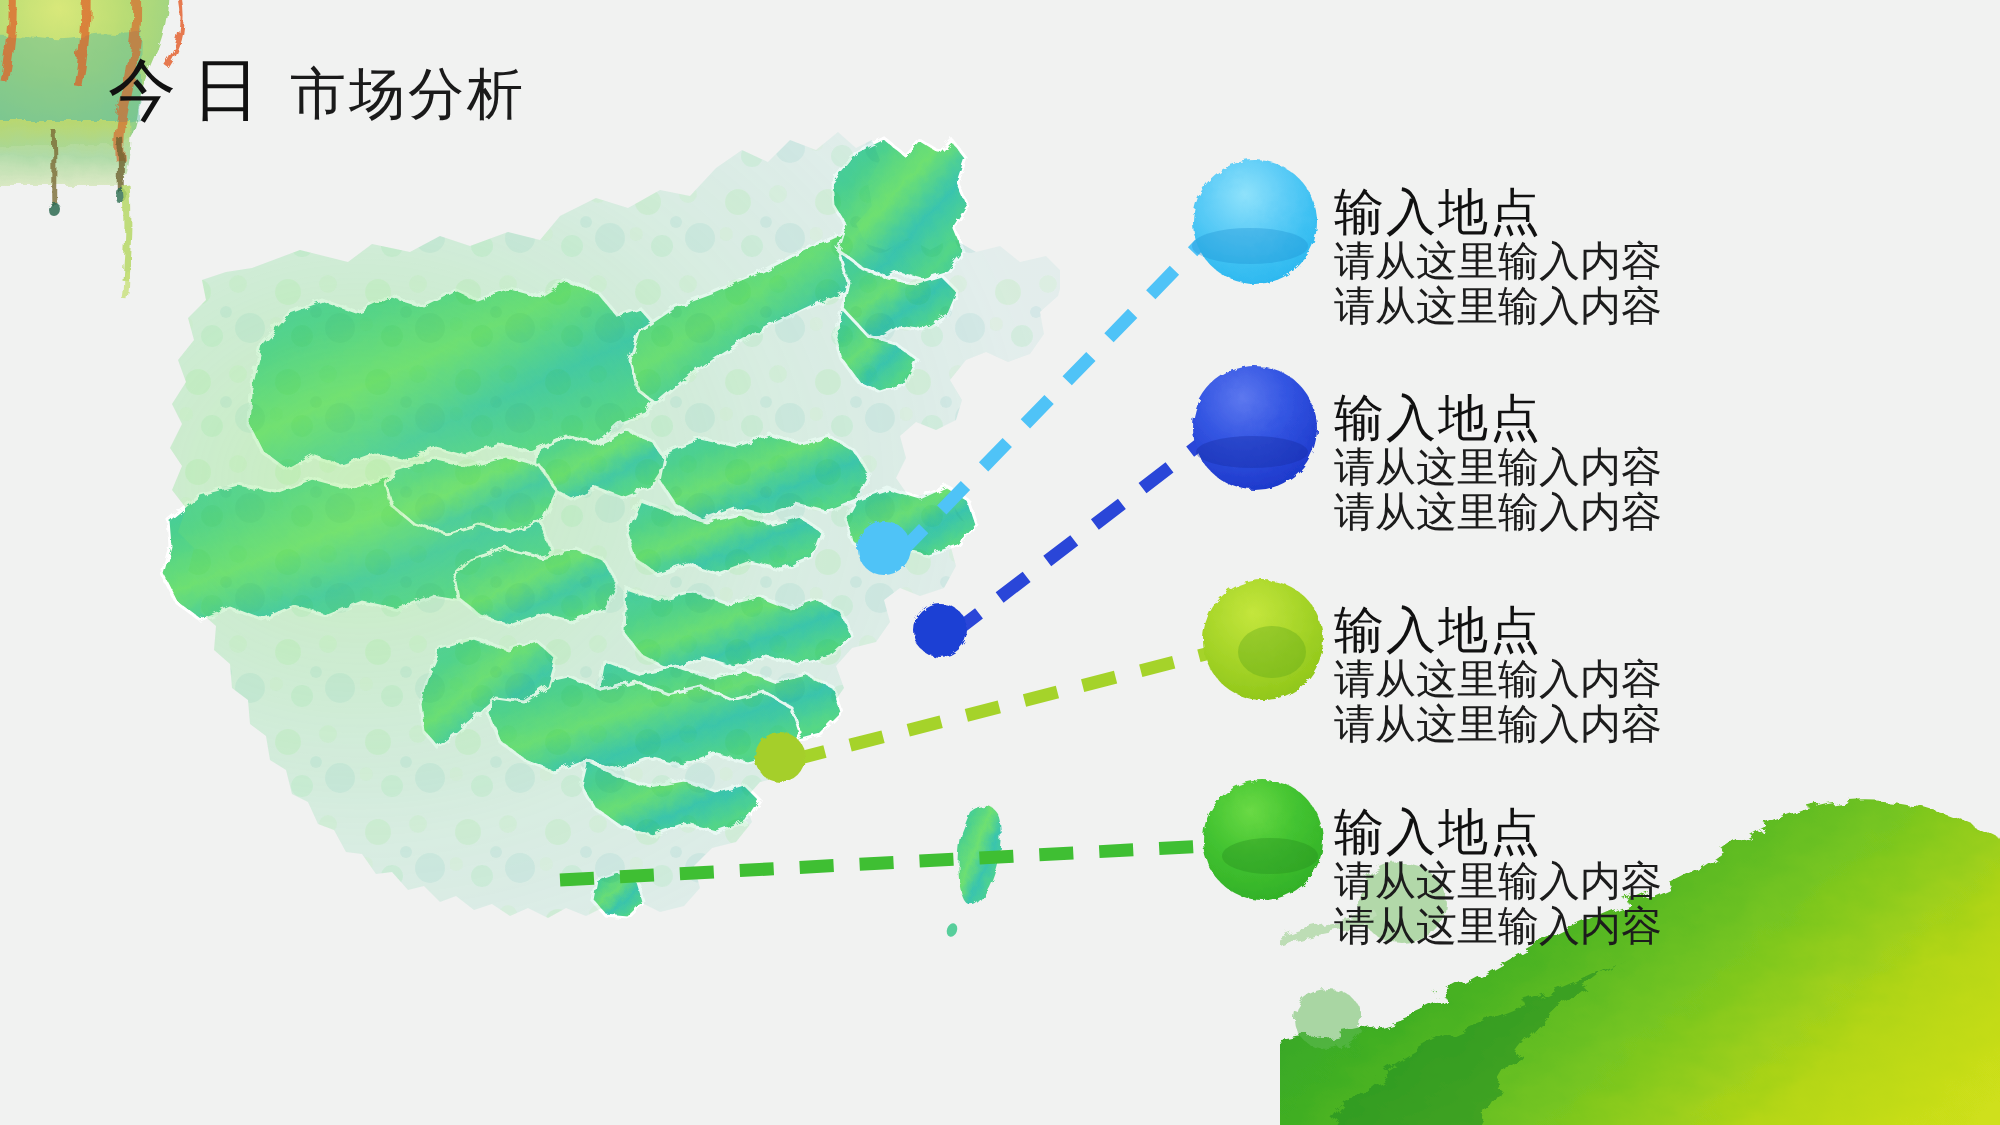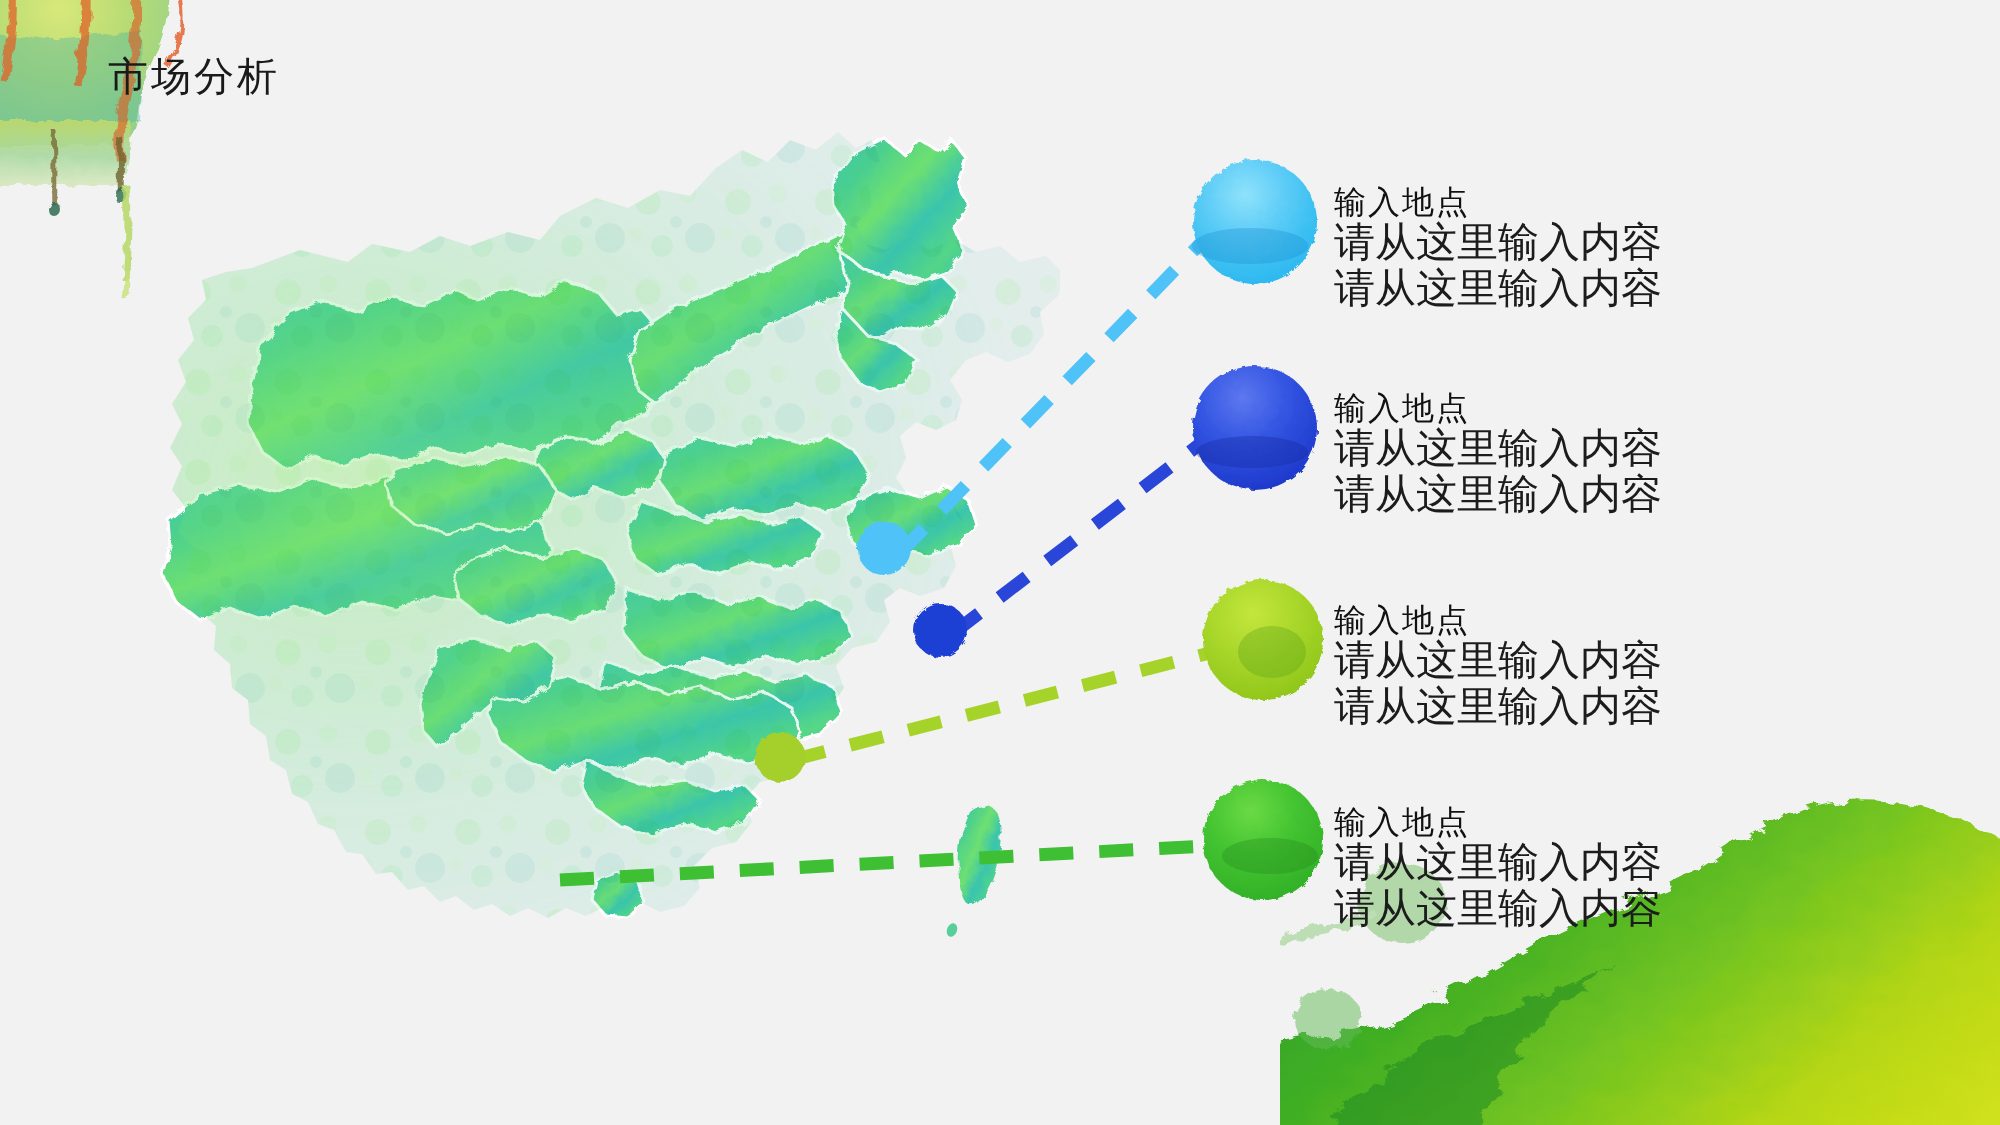--- a/index.html
+++ b/index.html
@@ -21,35 +21,35 @@
   #title-wrap {
     position:absolute; left:108px; top:56px;
     display:flex; align-items:baseline; gap:14px; z-index:40;
   }
   #title-main {
     font-size:68px; letter-spacing:16px; color:#111;
     font-weight:400; line-height:1;
     font-family:"DejaVu Sans","Liberation Sans",sans-serif;
   }
   #title-sub {
-    font-size:40px; letter-spacing:3px; color:#1a1a1a;
+    font-size:56px; letter-spacing:3px; color:#1a1a1a;
     font-weight:400; line-height:1;
     font-family:"DejaVu Sans","Liberation Sans",sans-serif;
   }
 
   
   #map-svg { position:absolute; left:0; top:0; width:2000px; height:1125px; z-index:10; }
 
   
   #overlay-svg { position:absolute; left:0; top:0; width:2000px; height:1125px; z-index:30; }
 
   
   .legend-item { position:absolute; z-index:35; }
   .legend-head {
-    font-size:32px; color:#111; line-height:1.05; letter-spacing:2px;
+    font-size:50px; color:#111; line-height:1.05; letter-spacing:2px;
     font-family:"DejaVu Sans","Liberation Sans",sans-serif; white-space:nowrap;
   }
   .legend-body {
     font-size:41px; color:#1c1c1c; line-height:1.12; letter-spacing:0px;
     font-family:"DejaVu Sans","Liberation Sans",sans-serif; white-space:nowrap;
   }
 </style>
 </head>
 <body style="background: rgb(241, 242, 241);">
 
@@ -322,20 +322,21 @@
 
     <g opacity=".35">
       <ellipse cx="1250" cy="246" rx="58" ry="18" fill="#1d8fd0"></ellipse>
       <ellipse cx="1252" cy="452" rx="56" ry="16" fill="#14299e"></ellipse>
       <ellipse cx="1272" cy="652" rx="34" ry="26" fill="#5aa218"></ellipse>
       <ellipse cx="1270" cy="856" rx="48" ry="18" fill="#258a1c"></ellipse>
     </g>
   </svg>
 
   <div id="title-wrap">
+    <span id="title-main">今日</span>
     <span id="title-sub">市场分析</span>
   </div>
 
   <div class="legend-item" style="left:1334px; top:186px;">
     <div class="legend-head">输入地点</div>
     <div class="legend-body">请从这里输入内容</div>
     <div class="legend-body">请从这里输入内容</div>
   </div>
 
   <div class="legend-item" style="left:1334px; top:392px;">

